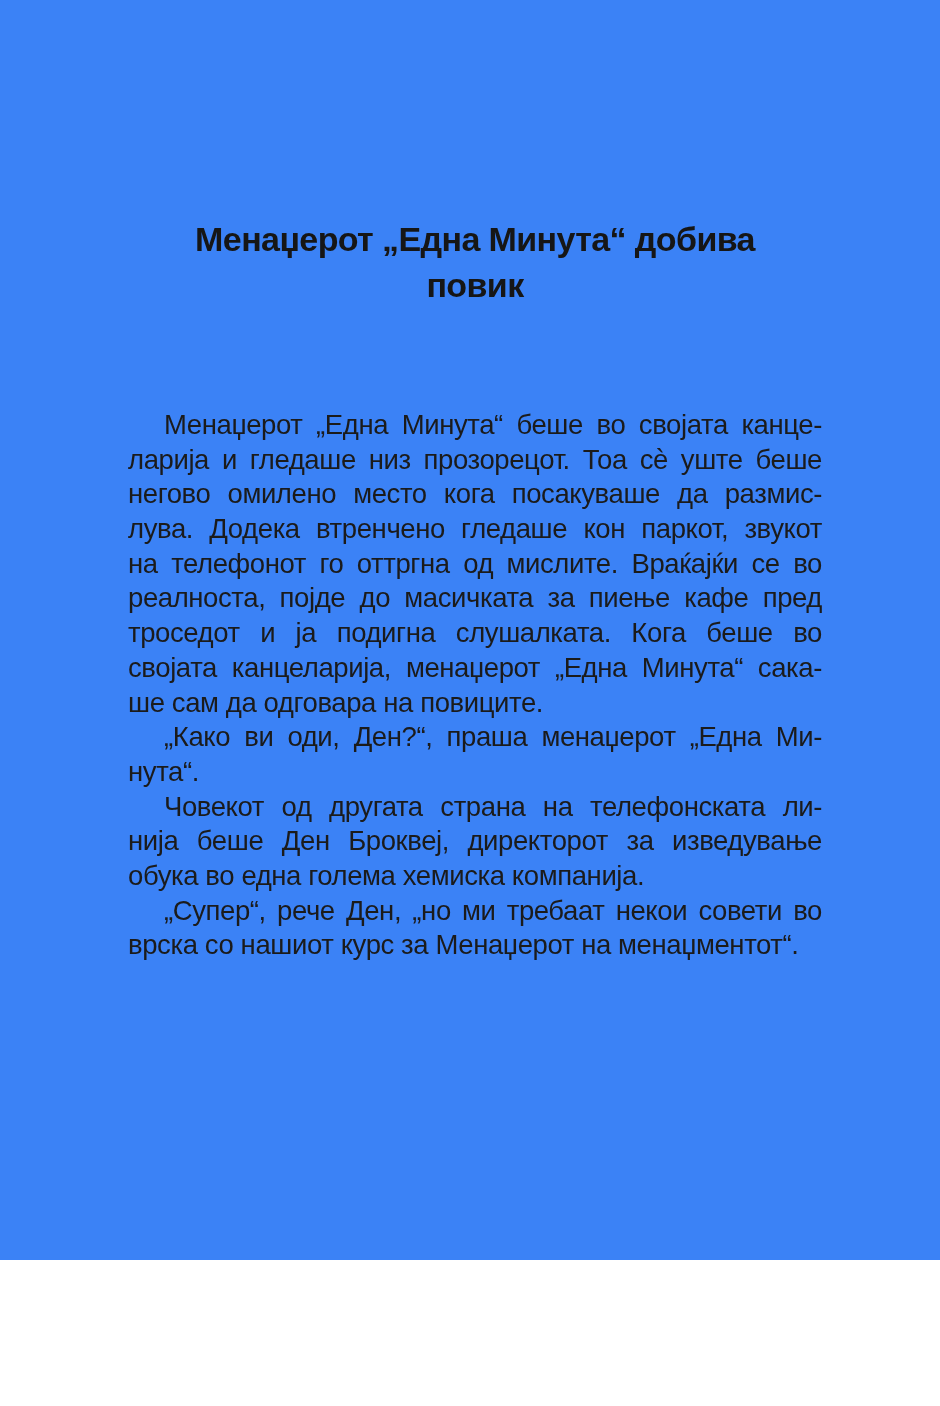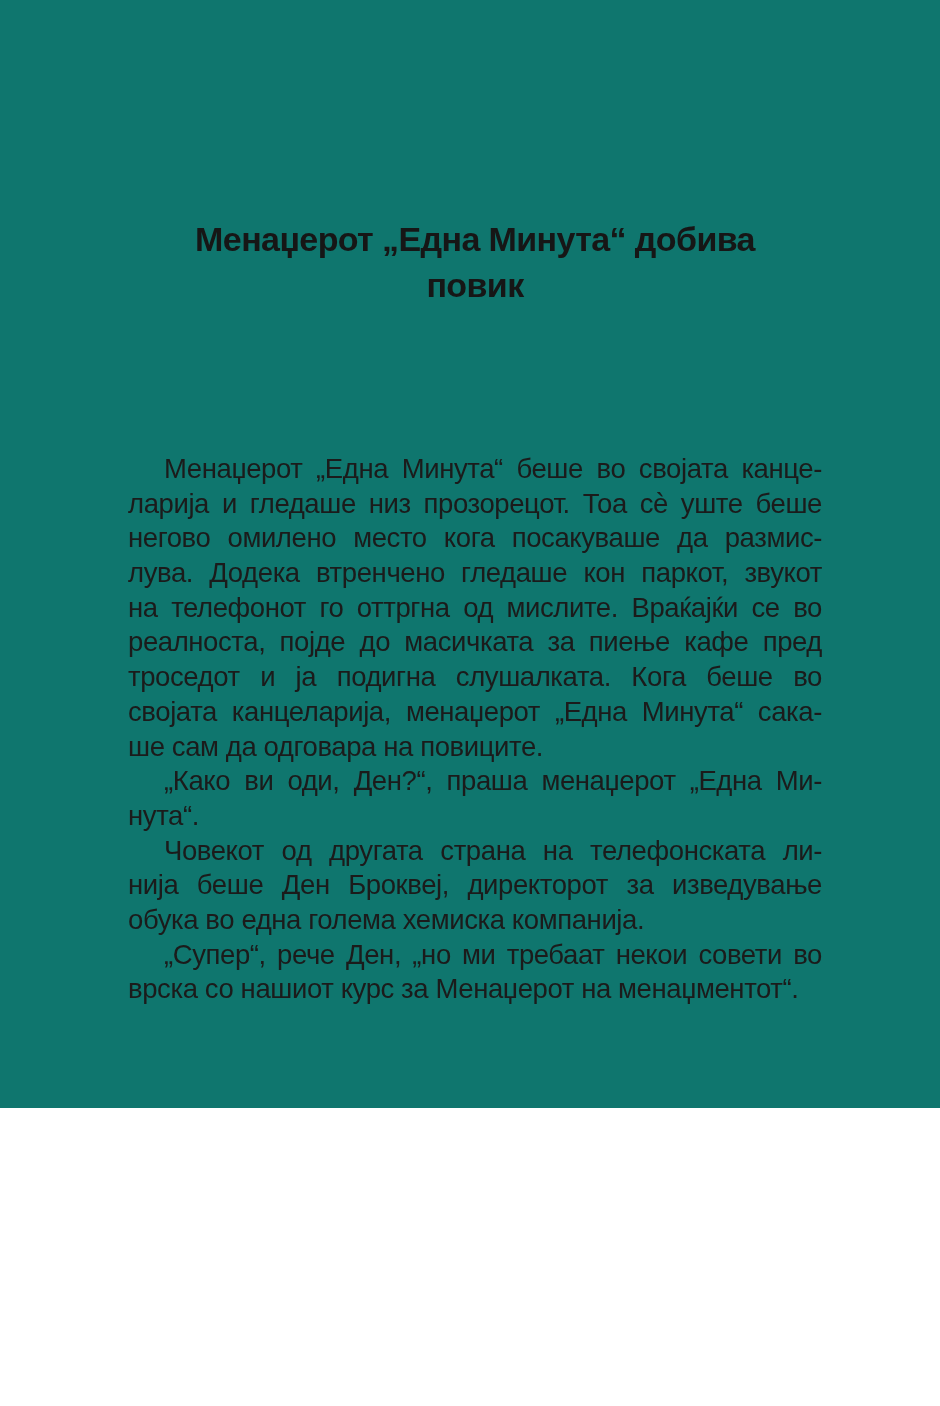--- a/index.html
+++ b/index.html
@@ -3,42 +3,42 @@
 <meta charset="utf-8">
 <style>
   html, body {
     margin: 0;
     padding: 0;
     background: #ffffff;
   }
   .page {
     position: relative;
     width: 940px;
-    height: 1108px;
-    background: #0f766e;
+    height: 1260px;
+    background: #3b82f6;
     color: #1b1b1b;
     font-family: "Liberation Sans", sans-serif;
     overflow: hidden;
   }
   .chapter-title {
     position: absolute;
     left: 128px;
     top: 216px;
     width: 694px;
     text-align: center;
     font-weight: bold;
     font-size: 34px;
     line-height: 46px;
     letter-spacing: -0.6px;
     color: #161616;
   }
   .body-text {
     position: absolute;
     left: 128px;
-    top: 452px;
+    top: 408px;
     width: 694px;
     font-size: 27.5px;
     line-height: 34.7px;
     letter-spacing: -0.4px;
     color: #1b1b1b;
   }
   .line {
     text-align: justify;
     text-align-last: justify;
     white-space: normal;

